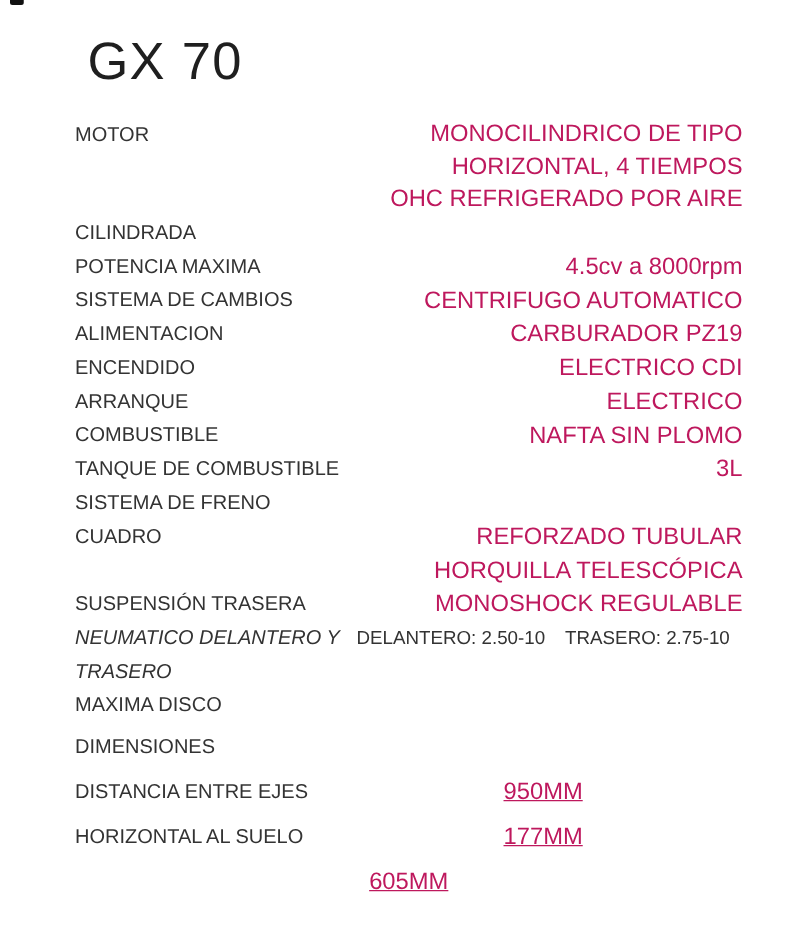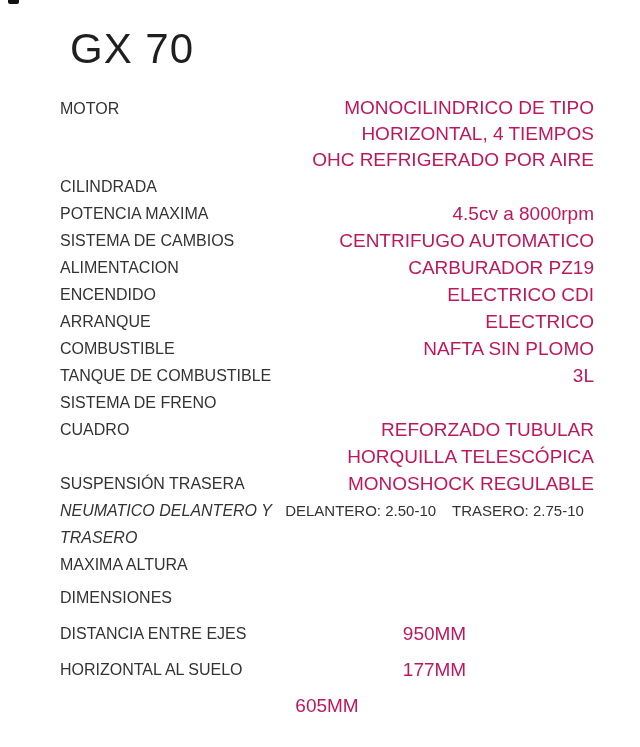--- a/index.html
+++ b/index.html
@@ -39,21 +39,21 @@
   }
   .row .label .lline { line-height: 27px; font-style: italic; }
   .row .value {
     flex: 1 1 auto;
     text-align: right;
     font-size: 19px;
     line-height: 27px;
     color: #be185d;
   }
   .row .value .vline { line-height: 26px; }
-  .row .value.center { text-align: center; }
+  .row .value.center { text-align: center; text-decoration: underline; }
   .row .tire-value {
     flex: 1 1 auto;
     display: flex;
     justify-content: center;
     gap: 16px;
     font-size: 15px;
     line-height: 27px;
     color: #333333;
   }
   .row.gap-sm { margin-top: 6px; }
@@ -140,21 +140,21 @@
         <div class="lline">NEUMATICO DELANTERO Y</div>
         <div class="lline">TRASERO</div>
       </div>
       <div class="tire-value">
         <span>DELANTERO: 2.50-10</span>
         <span>TRASERO: 2.75-10</span>
       </div>
     </div>
 
     <div class="row">
-      <div class="label">MAXIMA ALTURA</div>
+      <div class="label">MAXIMA DISCO</div>
     </div>
 
     <div class="row gap-sm">
       <div class="label">DIMENSIONES</div>
       <div class="value"></div>
     </div>
 
     <div class="row gap-md">
       <div class="label">DISTANCIA ENTRE EJES</div>
       <div class="value center">950MM</div>

